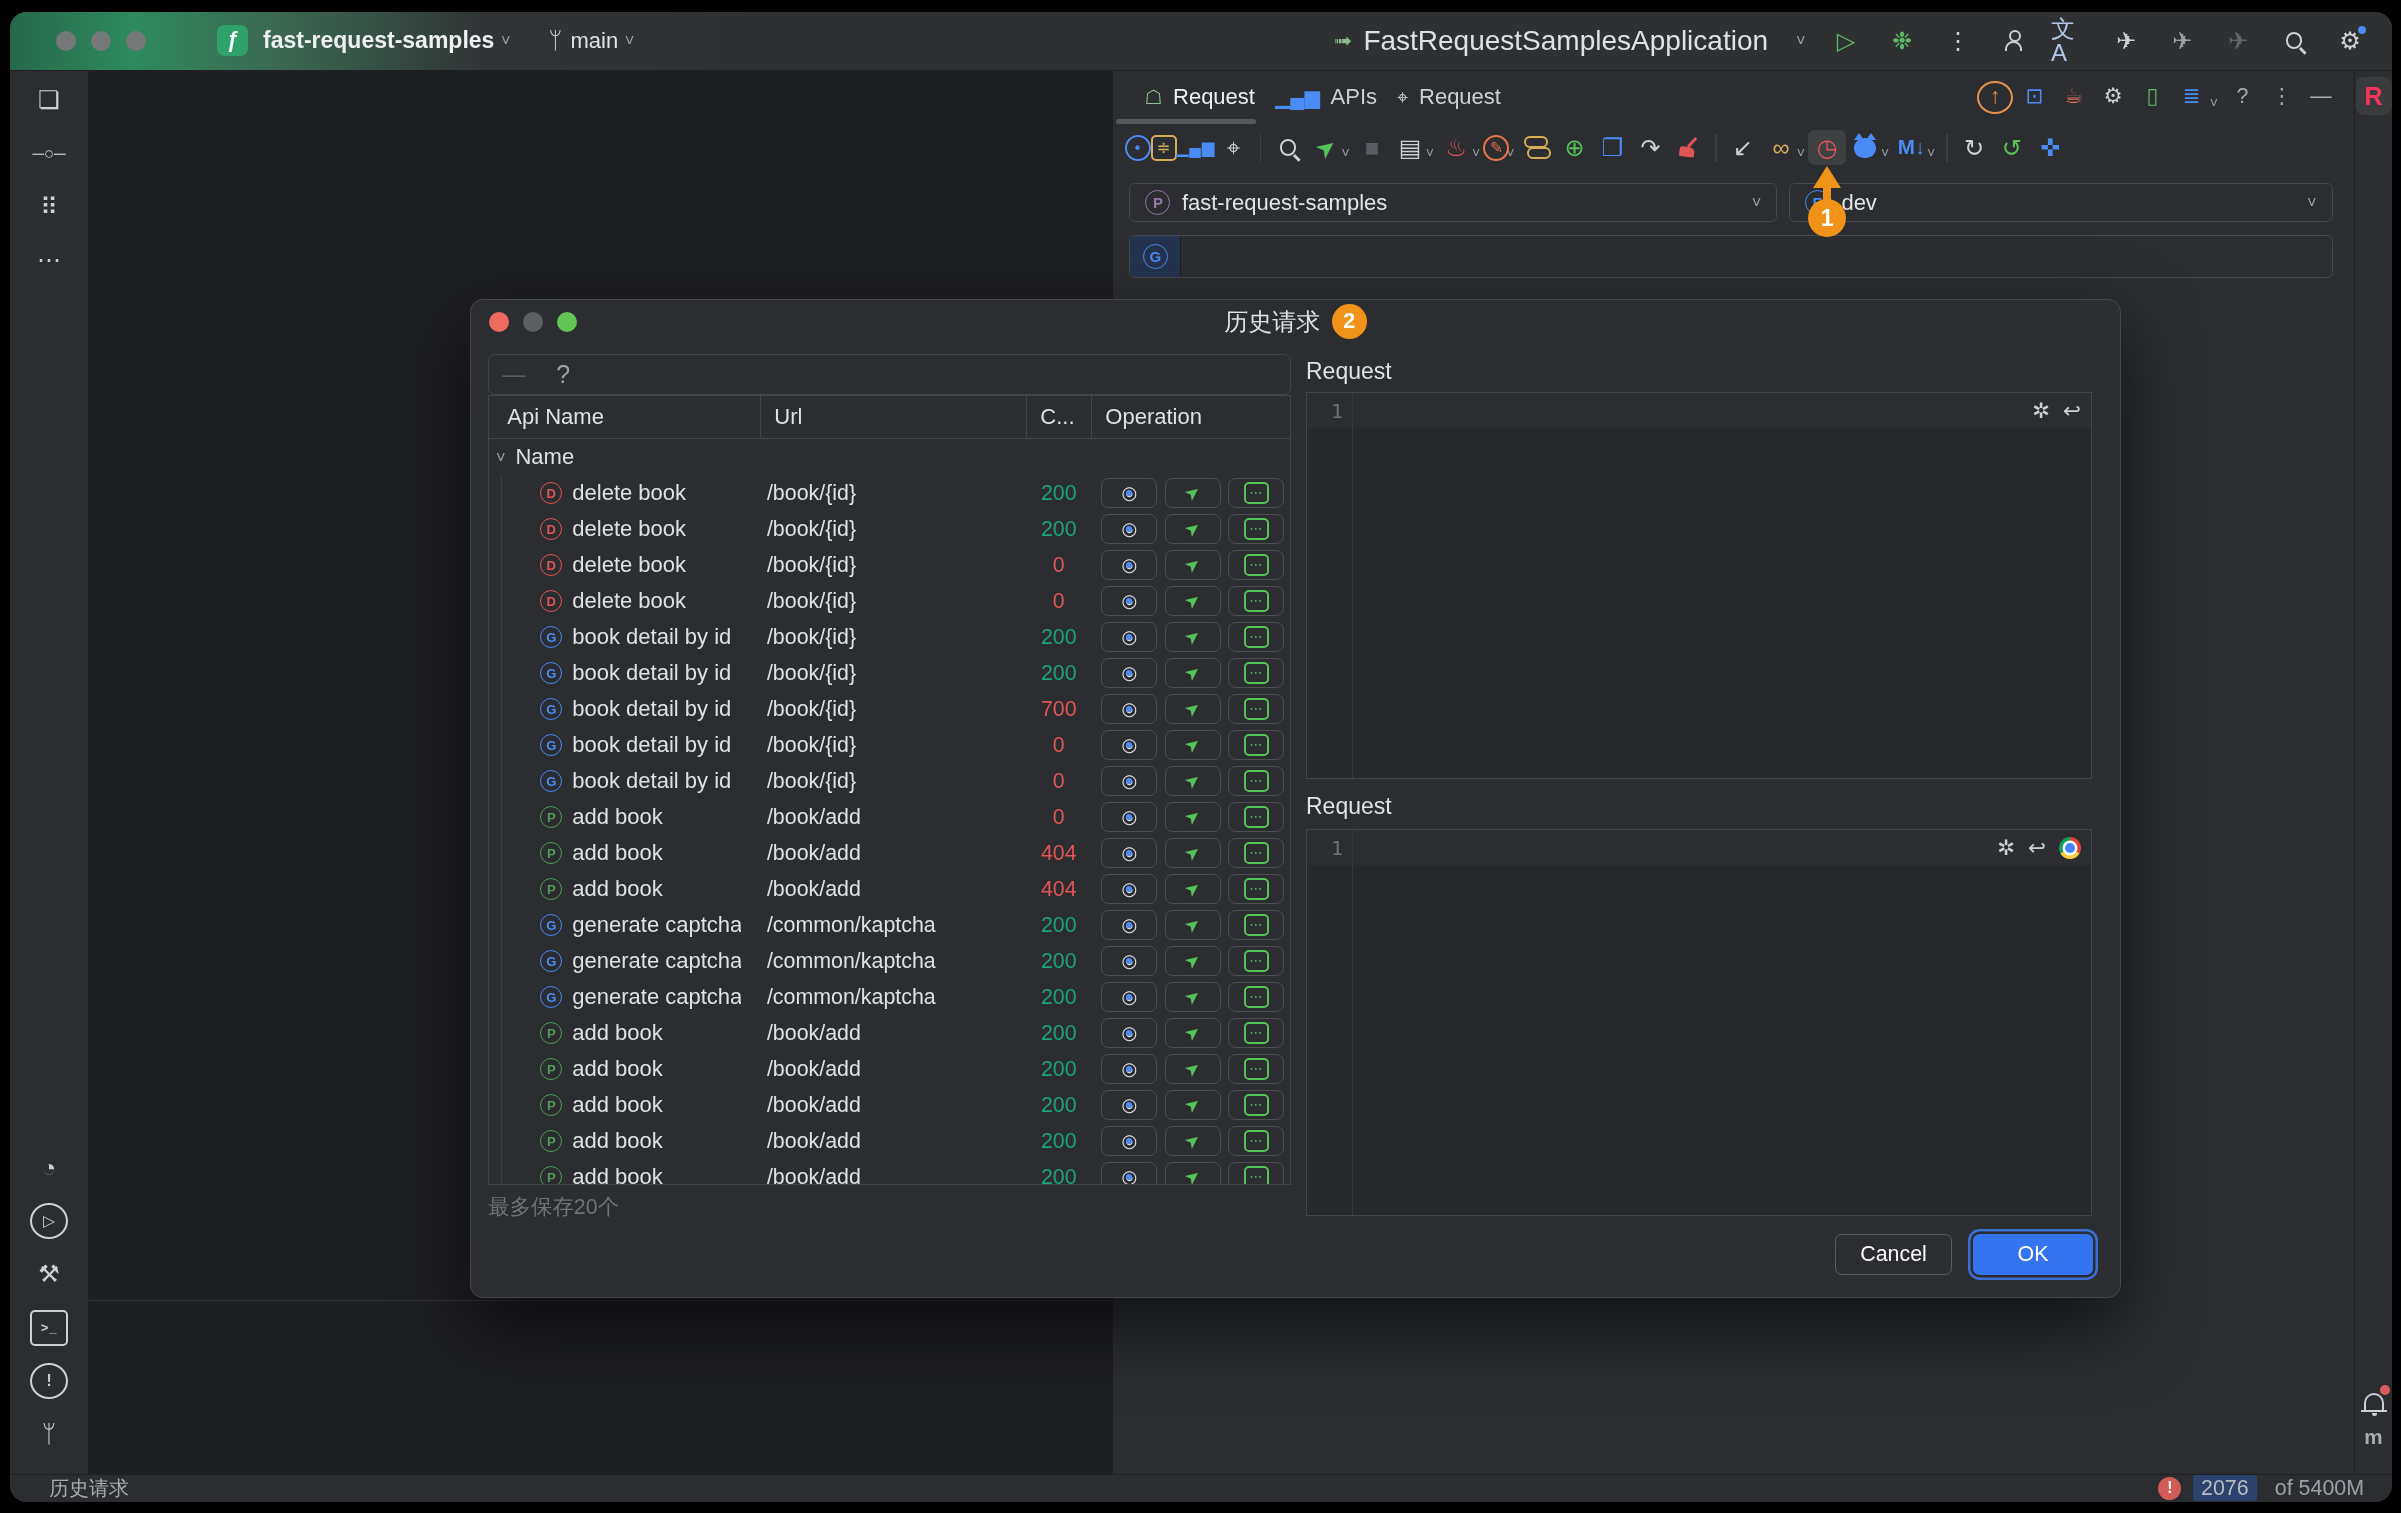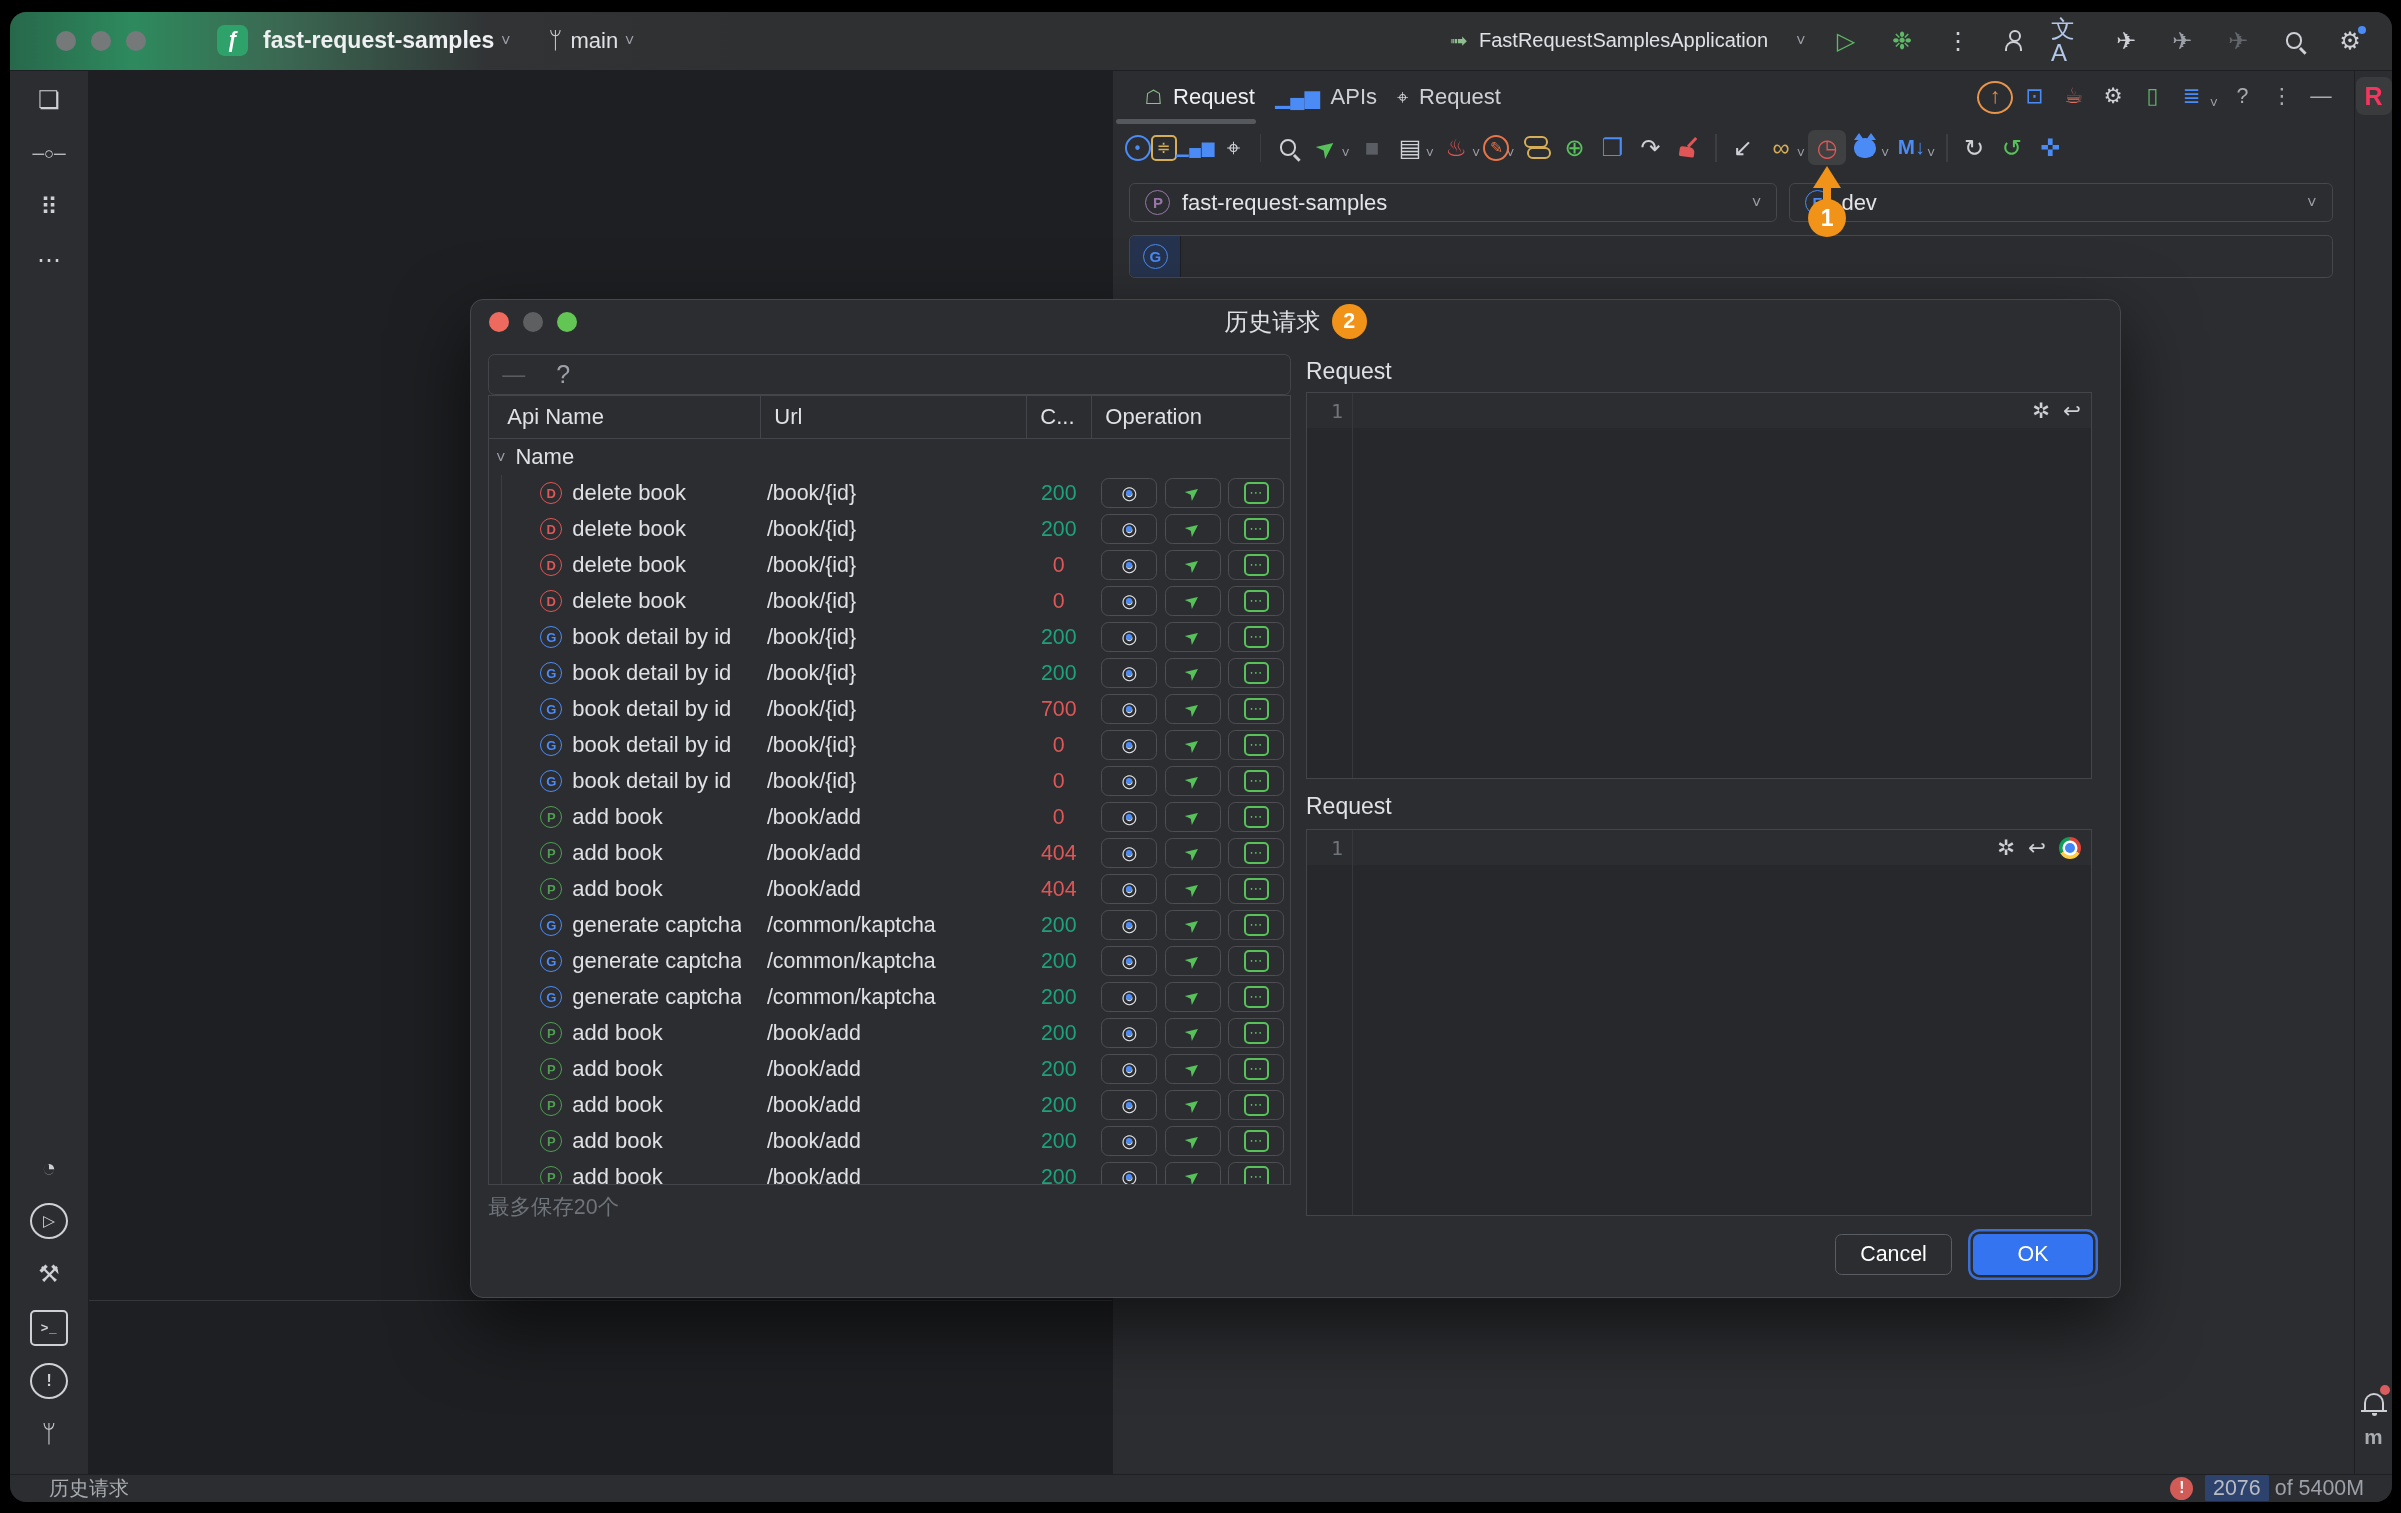--- a/index.html
+++ b/index.html
@@ -14,21 +14,21 @@
   .traffic{display:flex;gap:15px;margin-left:46px;}
   .traffic i{width:20px;height:20px;border-radius:50%;background:#75797a;}
   .fr-logo{margin-left:71px;width:31px;height:31px;border-radius:7.4px;background:#2fa26b;color:#fff;
     display:flex;align-items:center;justify-content:center;font-size:21.4px;font-weight:bold;font-style:italic;}
   .tb-proj{margin-left:15px;font-size:23px;font-weight:600;color:#eef0f2;}
   .chev{font-size:16.4px;color:#9da0a8;margin-left:6.6px;}
   .tb-branchico{margin-left:38px;font-size:23px;color:#ced0d6;}
   .tb-branch{margin-left:8.2px;font-size:22px;color:#dfe1e5;}
   .tb-right{margin-left:auto;display:flex;align-items:center;gap:21.4px;padding-right:23px;}
   .runcfg-ico{font-size:21.4px;color:#8fbf8f;}
-  .tb-runcfg{font-size:20px;color:#dfe1e5;margin-left:-10px;}
+  .tb-runcfg{font-size:28px;color:#dfe1e5;margin-left:-10px;}
 
   
   .tico{position:relative;display:flex;align-items:center;justify-content:center;width:38px;height:35px;border-radius:6.6px;}
   .tico .g{font-size:24px;line-height:1;}
   .tico.hl{background:#3e4042;}
   .tico .dot{position:absolute;right:3.3px;top:3.3px;width:8.2px;height:8.2px;border-radius:50%;}
   .sep{width:1.6px;height:28px;background:#3c3e42;margin:0 7.4px;align-self:center;}
   .chevi{font-size:14px;color:#9da0a8;margin:11.5px 3.3px 0 -3.3px;}
   .i-ring{border:2.5px solid;border-radius:50%;width:26px;height:26px;}
   .i-ring .g{font-size:15.6px;font-weight:bold;}
@@ -108,21 +108,21 @@
   .abar-r .spacer{flex:1;}
   .abar-r .tico{width:36px;height:36px;}
 
   
   .statusbar{position:absolute;left:0;right:0;bottom:0;height:28px;background:#2b2d30;border-top:0.8px solid #1e1f22;display:flex;align-items:center;}
   .sb-left{margin-left:39px;font-size:20px;color:#a8abb0;}
   .sb-right{margin-left:auto;display:flex;align-items:center;gap:11.5px;padding-right:28px;}
   .err-dot{width:23px;height:23px;border-radius:50%;background:#d15b56;color:#fff;display:flex;align-items:center;justify-content:center;font-size:15.6px;font-weight:bold;}
   .mem{font-size:21.4px;color:#9da0a8;display:flex;align-items:center;}
   .mem .used{background:#2d436e;padding:0.8px 8.2px;border-radius:1.6px;color:#b9bcc2;}
-  .mem .rest{white-space:pre;}
+  .mem .rest{white-space:pre;margin-left:12px;}
 
   
   .dialog{position:absolute;left:470px;top:299px;width:1651px;height:999px;background:#2b2d30;border:0.8px solid #46484c;border-radius:13px;
     box-shadow:0 28px 74px rgba(0,0,0,.6);z-index:40;}
   .dlg-title{position:relative;height:43px;display:flex;align-items:center;justify-content:center;gap:11.5px;}
   .dlg-traffic{position:absolute;left:18px;top:11.5px;display:flex;gap:14px;}
   .dlg-traffic i{width:20px;height:20px;border-radius:50%;}
   .dlg-traffic .r{background:#ee6a5f;} .dlg-traffic .y{background:#5d5f61;} .dlg-traffic .g{background:#62c554;}
   .dlg-title .t{font-size:24px;color:#dfe1e5;}
   .badge2{width:35px;height:35px;border-radius:50%;background:#f09318;color:#fff;display:flex;align-items:center;justify-content:center;font-size:21.4px;font-weight:bold;}

